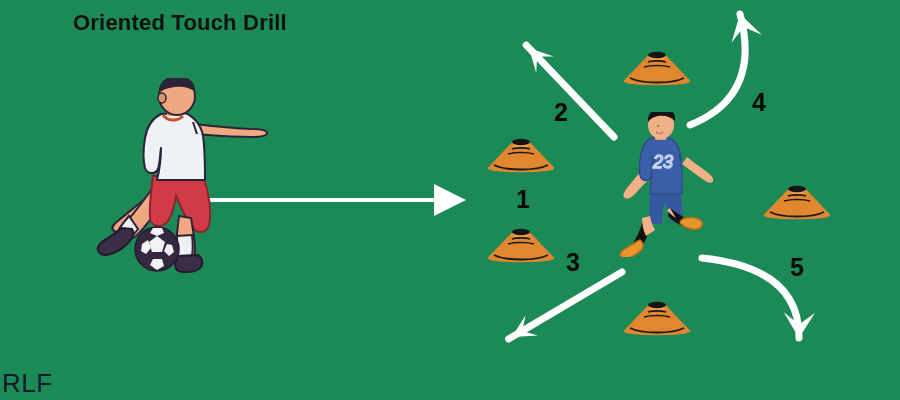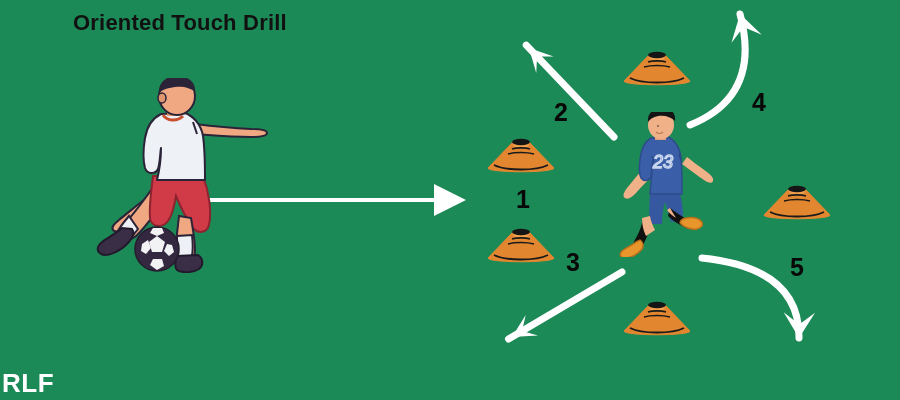--- a/index.html
+++ b/index.html
@@ -25,22 +25,22 @@
     color: #111111;
     letter-spacing: 0.2px;
     white-space: nowrap;
     margin-left: 33px;
   }
   .watermark {
     position: absolute;
     left: 2px;
     top: 368px;
     font-size: 26px;
-    font-weight: bold;
-    color: #ffffff;
+    font-weight: normal;
+    color: #0f172a;
     letter-spacing: 0.5px;
   }
   .step-label {
     position: absolute;
     font-size: 25px;
     font-weight: bold;
     color: #080808;
     line-height: 1;
   }
   .layer {

